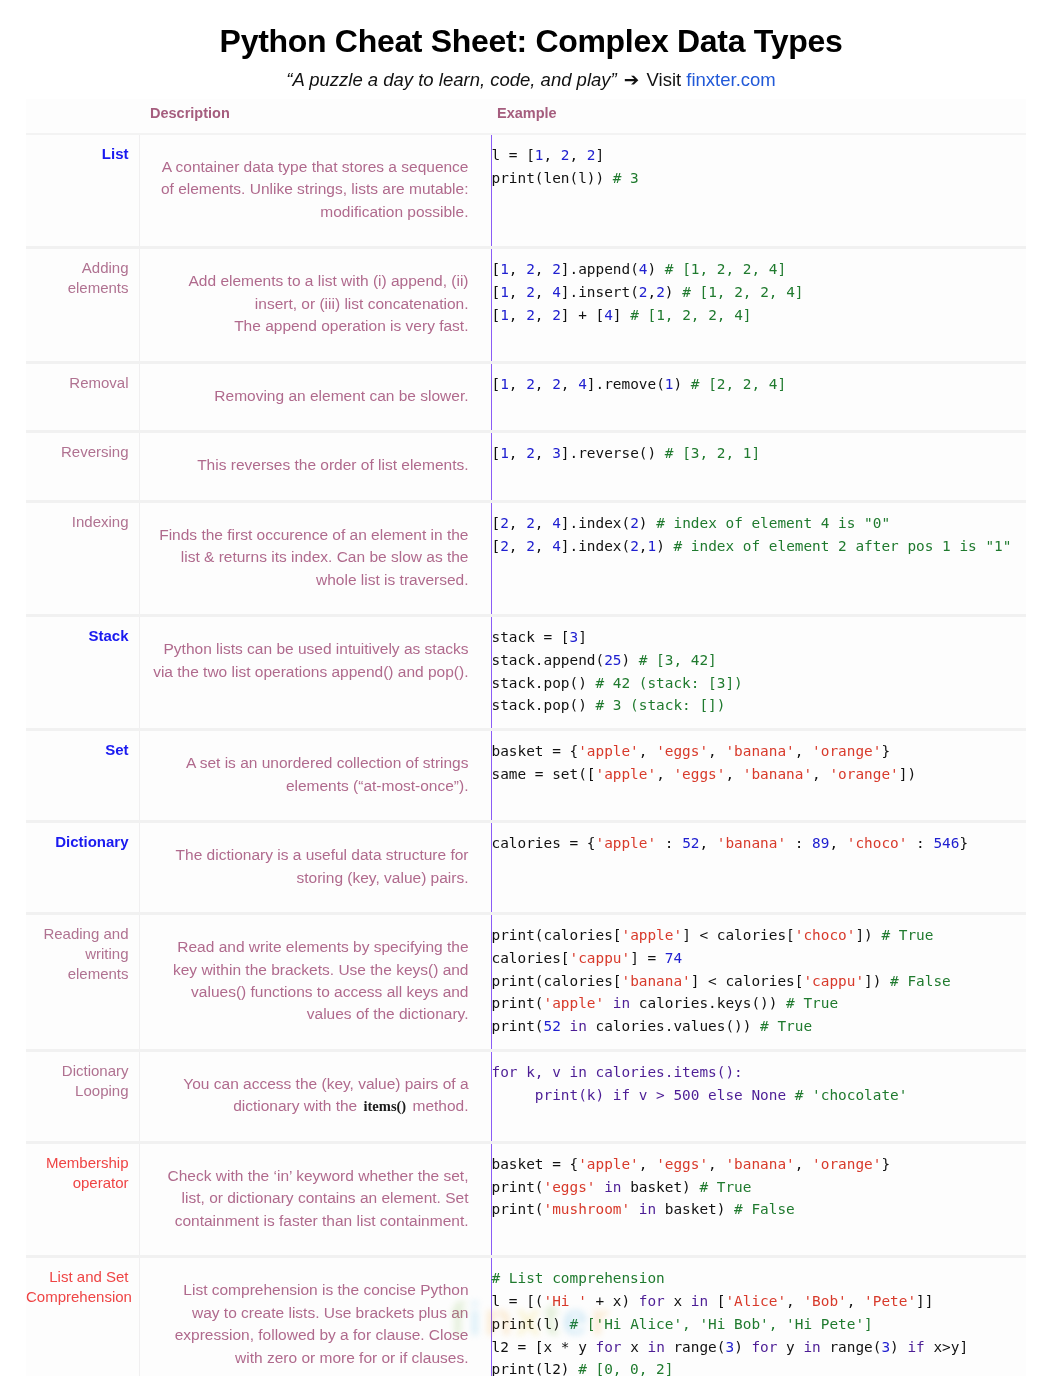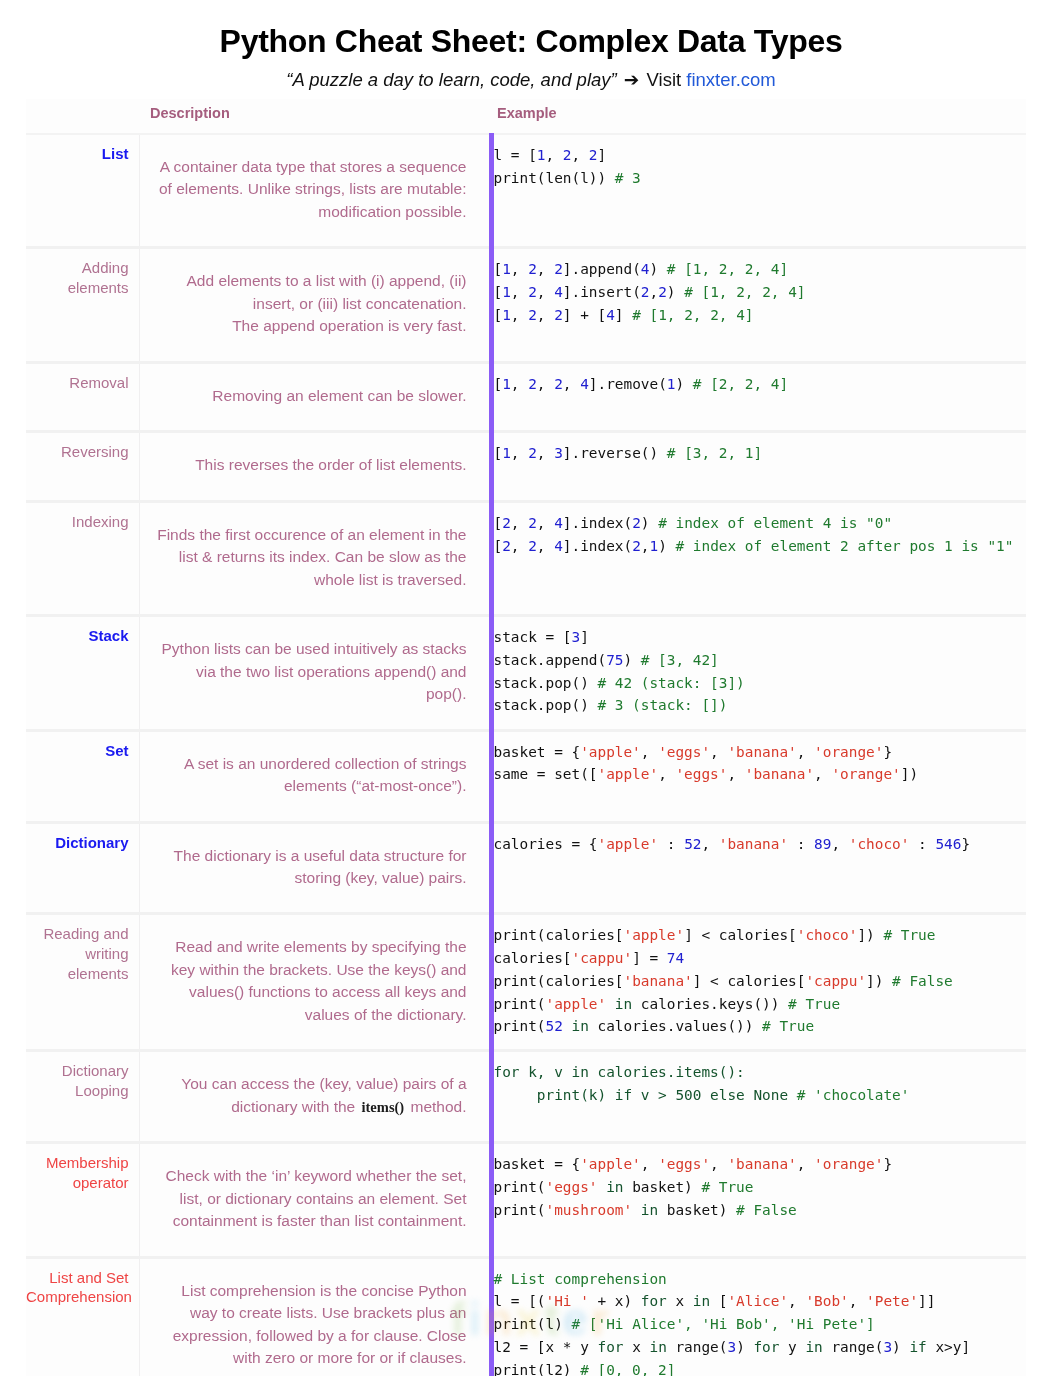--- a/index.html
+++ b/index.html
@@ -94,31 +94,31 @@
     font-family:Liberation Serif, serif;
     font-size:14.5px;
     color:#1b1b1b;
     padding:0 2px;
     font-weight:bold;
   }
 
   
   .code{
     padding-left:6px;
-    border-left:5px solid #8b5cf6;
+    border-left:1px solid #8b5cf6;
     font-family:"DejaVu Sans Mono","Liberation Mono",monospace;
     font-size:14.4px;
     line-height:1.58;
     color:#111111;
     white-space:pre;
   }
   .code .n{color:#2020d0;}          
   .code .s{color:#d83a2b;}          
   .code .c{color:#1f7a2e;}          
-  .code .k{color:#14532d;}          
+  .code .k{color:#4c1d95;}          
 
   
   .footer{
     position:absolute;
     left:0; right:0;
     top:1296px;
     text-align:center;
     height:60px;
   }
   .logo{
@@ -206,21 +206,21 @@
           </td>
           <td class="code">[<span class="n">2</span>, <span class="n">2</span>, <span class="n">4</span>].index(<span class="n">2</span>) <span class="c"># index of element 4 is "0"</span>
 [<span class="n">2</span>, <span class="n">2</span>, <span class="n">4</span>].index(<span class="n">2</span>,<span class="n">1</span>) <span class="c"># index of element 2 after pos 1 is "1"</span></td>
         </tr>
         <tr>
           <td class="name kw">Stack</td>
           <td class="desc">
             <p>Python lists can be used intuitively as stacks via the two list operations append() and pop().</p>
           </td>
           <td class="code">stack = [<span class="n">3</span>]
-stack.append(<span class="n">75</span>) <span class="c"># [3, 42]</span>
+stack.append(<span class="n">25</span>) <span class="c"># [3, 42]</span>
 stack.pop() <span class="c"># 42 (stack: [3])</span>
 stack.pop() <span class="c"># 3 (stack: [])</span></td>
         </tr>
         <tr>
           <td class="name kw">Set</td>
           <td class="desc">
             <p>A set is an unordered collection of strings elements (“at-most-once”).</p>
           </td>
           <td class="code">basket = {<span class="s">'apple'</span>, <span class="s">'eggs'</span>, <span class="s">'banana'</span>, <span class="s">'orange'</span>}
 same = set([<span class="s">'apple'</span>, <span class="s">'eggs'</span>, <span class="s">'banana'</span>, <span class="s">'orange'</span>])</td>

